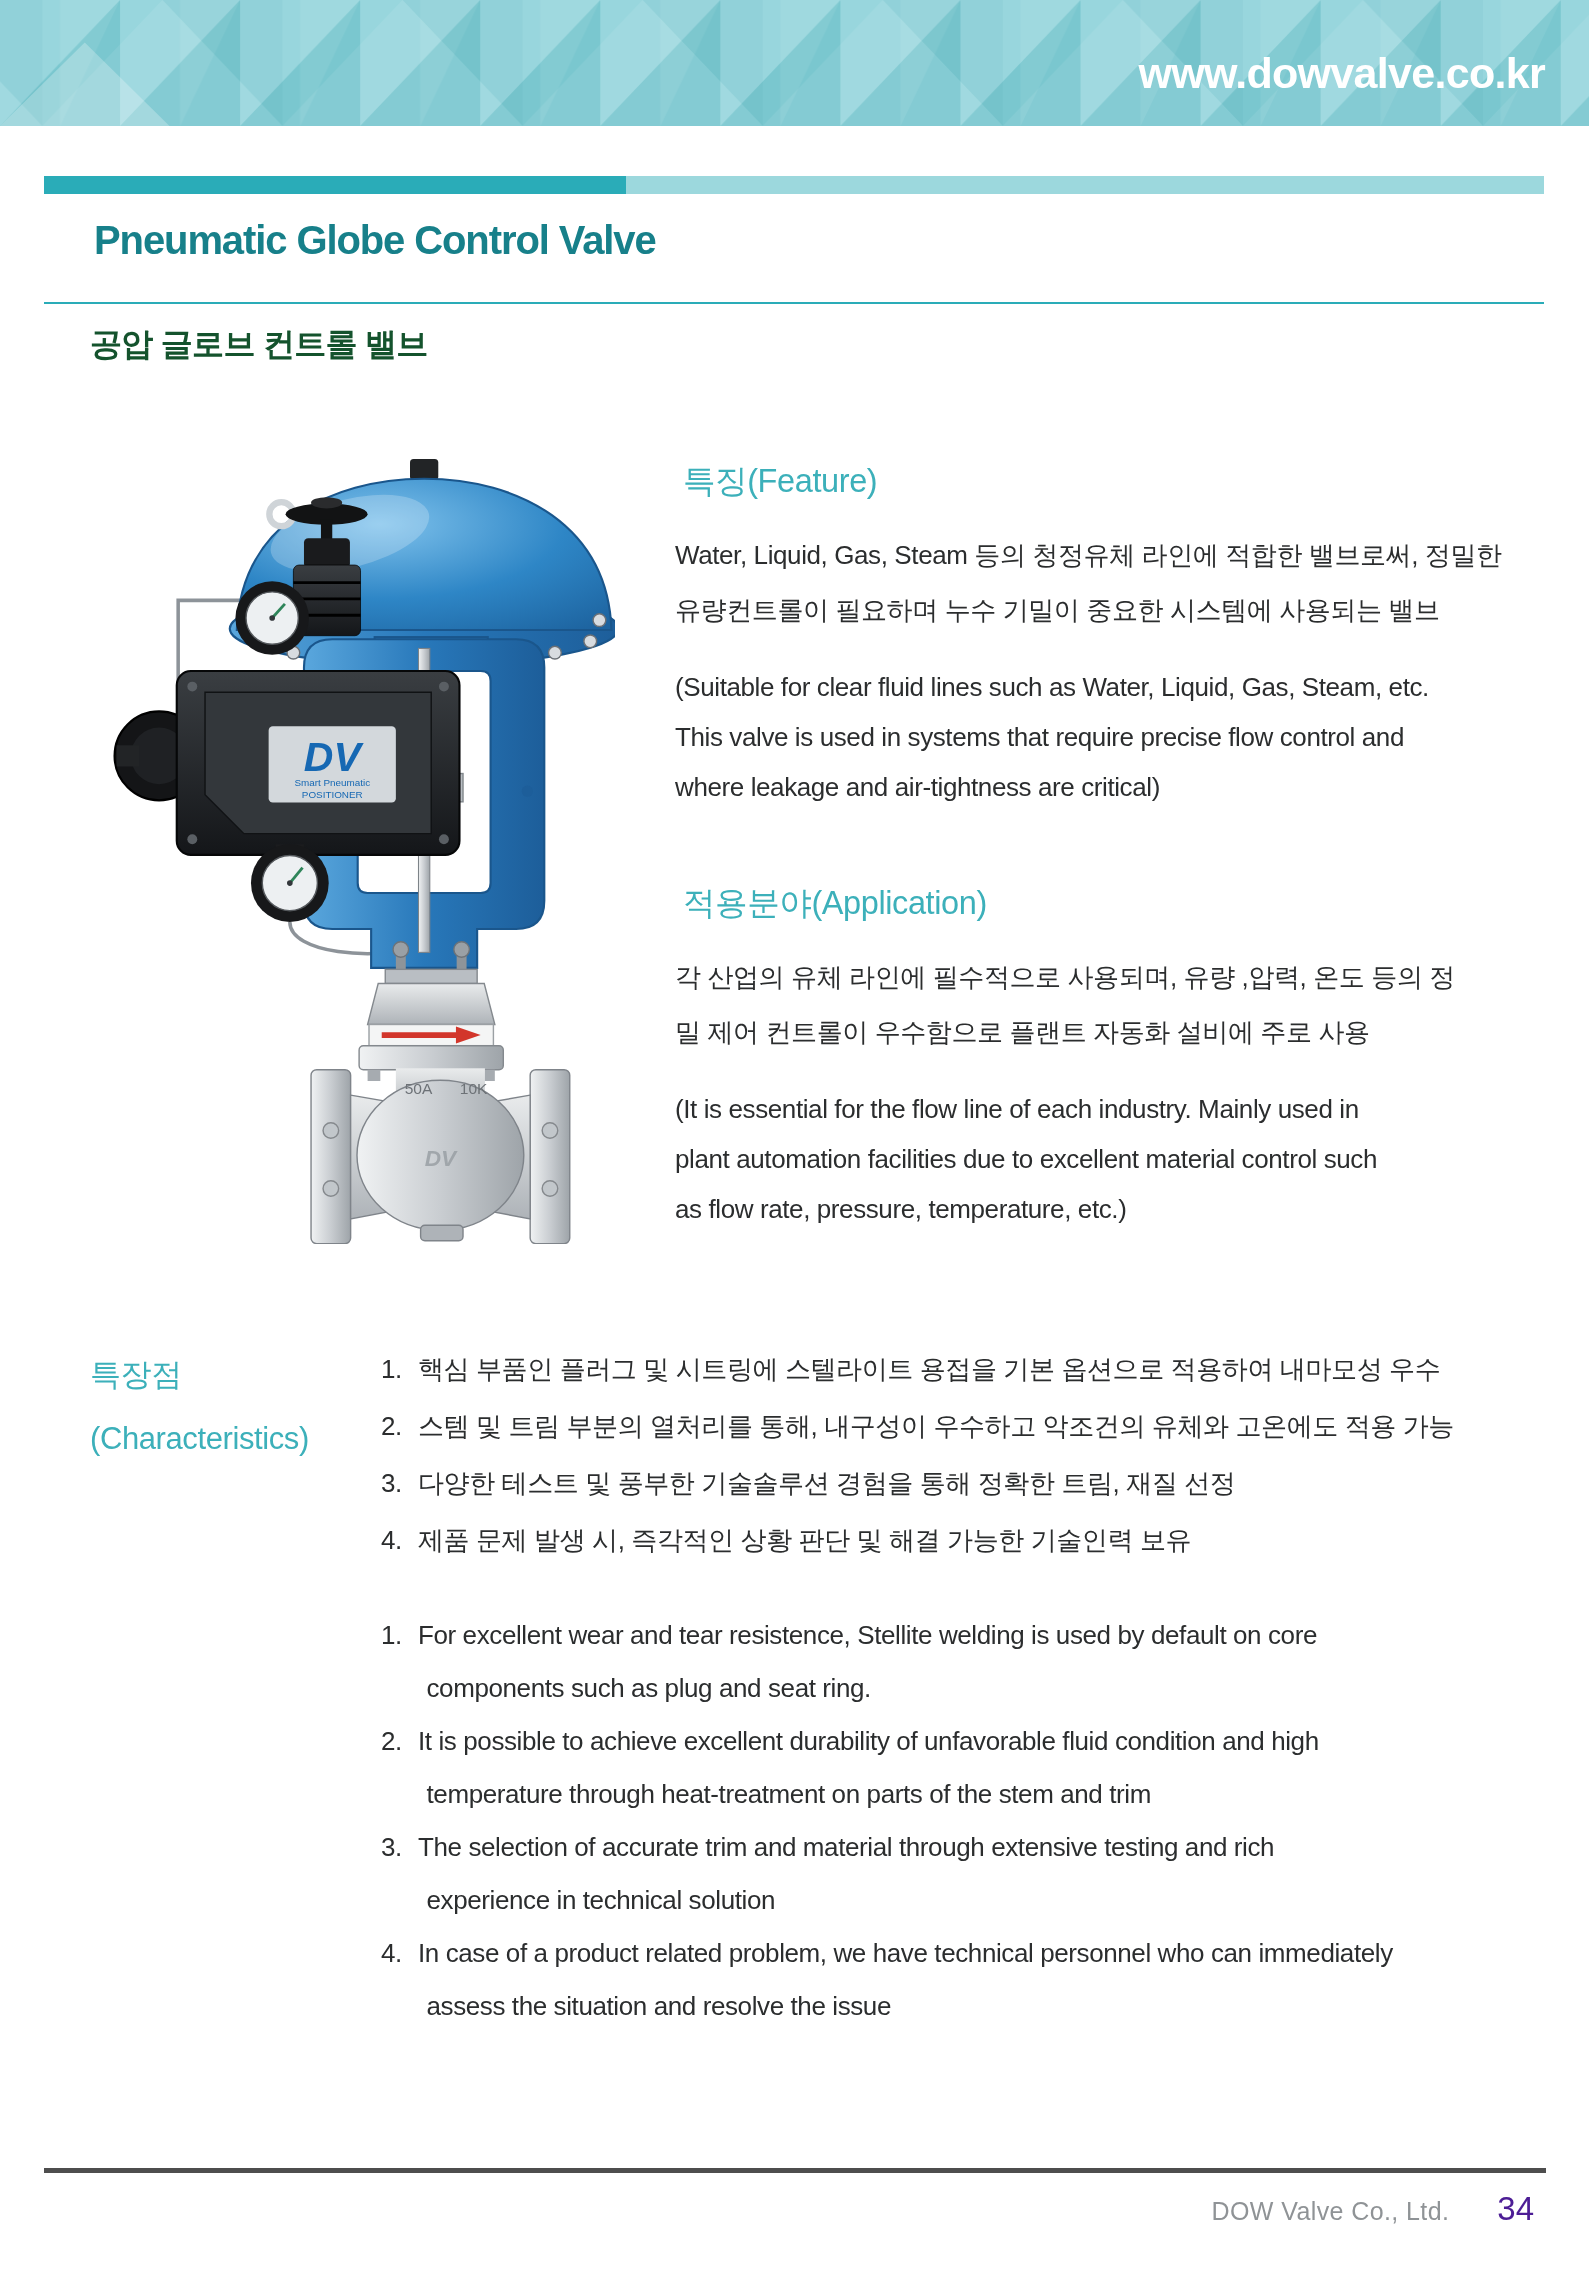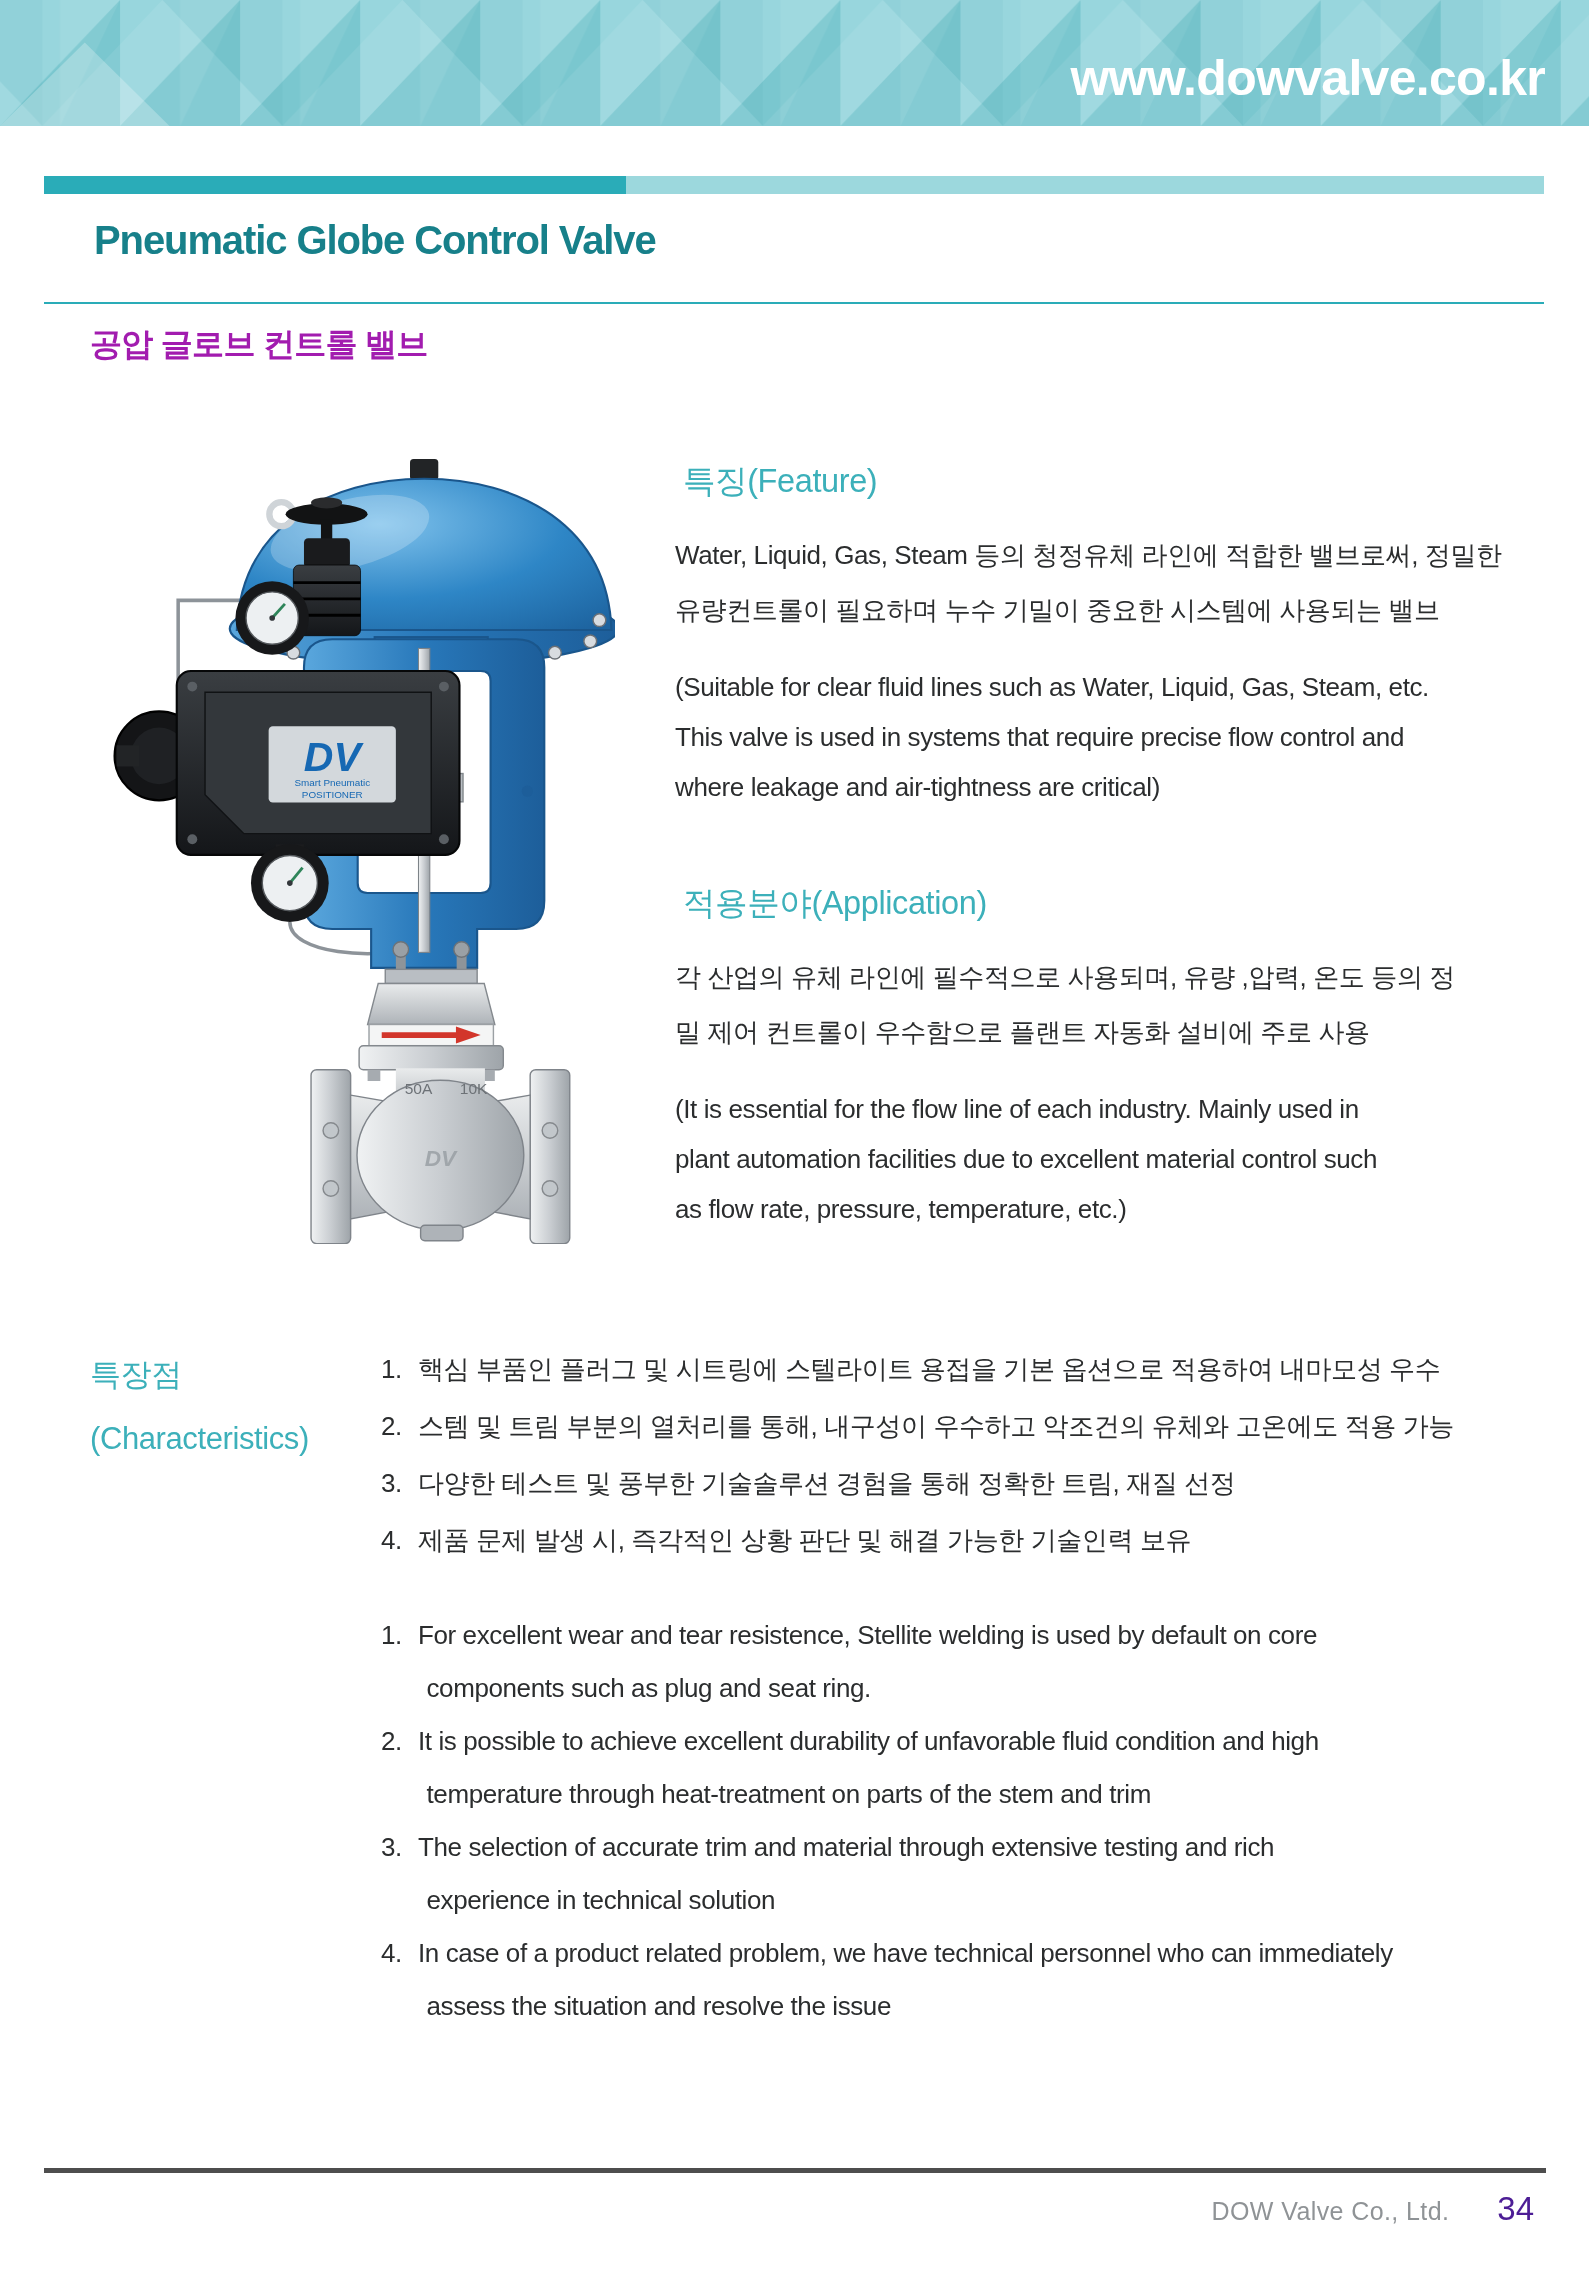--- a/index.html
+++ b/index.html
@@ -9,36 +9,36 @@
     background:#ffffff;
     font-family:"Liberation Sans", sans-serif;
     color:#2b2d2e;
     overflow:hidden;
   }
   
   .header-band{position:absolute;left:0;top:0;width:1589px;height:126px;background:#84ced6;}
   .header-band svg{display:block;width:100%;height:100%;}
   .site-url{
     position:absolute;top:49px;right:44px;
-    font-size:50px;font-weight:bold;color:#ffffff;
+    font-size:43px;font-weight:bold;color:#ffffff;
     letter-spacing:-0.7px;text-decoration:none;
   }
   .divider-bar{
     position:absolute;left:44px;top:176px;width:1500px;height:17.7px;
     background:linear-gradient(to right,#2aacb8 0%,#2aacb8 38.8%,#9cd8dd 38.8%,#9cd8dd 100%);
   }
   .page-title{
     position:absolute;left:90px;top:214px;margin:4px;
     font-size:40px;font-weight:bold;color:#17808a;
     letter-spacing:-1.1px;
   }
   .title-rule{position:absolute;left:44px;top:302px;width:1500px;height:2.1px;background:#2aacb8;}
   .page-subtitle{
     position:absolute;left:90px;top:323px;margin:0;
-    font-size:32px;font-weight:bold;color:#a21caf;letter-spacing:-0.7px;
+    font-size:32px;font-weight:bold;color:#14532d;letter-spacing:-0.7px;
   }
   
   .valve-figure{position:absolute;left:99px;top:459px;width:516px;height:784px;}
   
   .section{position:absolute;left:675px;width:848px;}
   .section h2{
     margin:8px;font-size:32.5px;font-weight:normal;color:#3cb0ba;letter-spacing:-0.4px;
   }
   .para{margin-top:24px;}
   .para .line{font-size:26px;font-weight:300;letter-spacing:-0.4px;line-height:55px;white-space:nowrap;}

